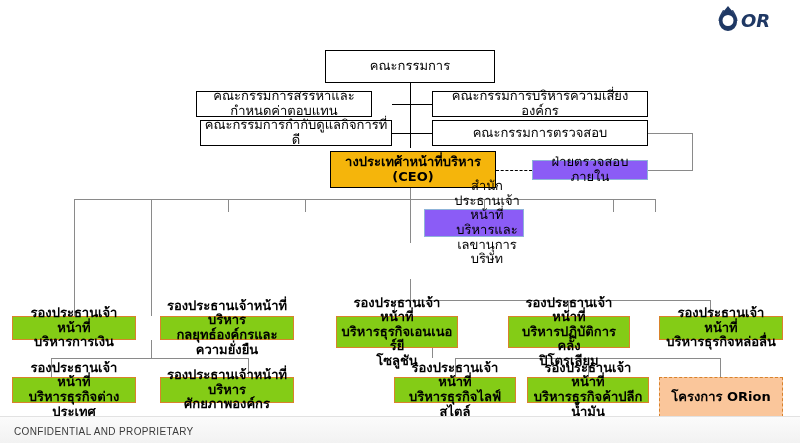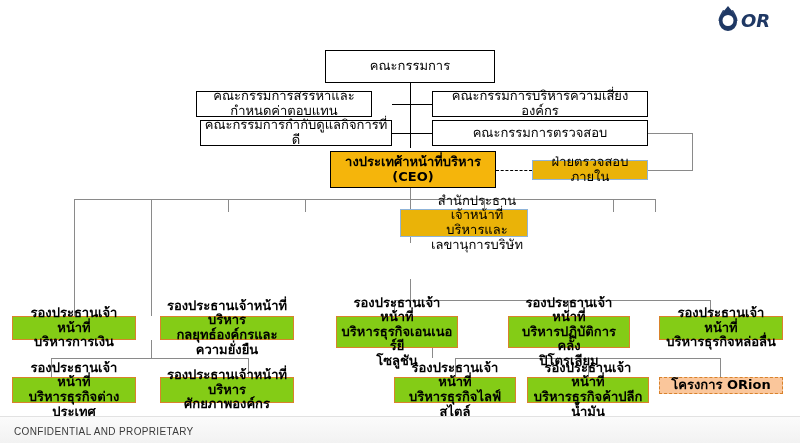--- a/index.html
+++ b/index.html
@@ -19,21 +19,21 @@
     font-size:13px;letter-spacing:0;
     padding:1px 2px;
     z-index:5;
   }
   .node span{display:block;width:100%;white-space:pre-line;}
 
   
   .v-white{background:#ffffff;border:1.4px solid #000000;color:#000;}
   .v-ceo{background:#F5B50B;border:1.8px solid #000000;color:#000;font-weight:bold;}
   .v-president{background:#FFFFCC;border:1.8px solid #000000;color:#000;font-weight:bold;}
-  .v-blue{background:#eab308;border:1px solid #8FB4D9;color:#000;}
+  .v-blue{background:#8b5cf6;border:1px solid #8FB4D9;color:#000;}
   .v-orange{background:#84cc16;border:1px solid #D9822B;color:#000;font-weight:bold;}
   .v-orange-dash{background:#FAC69B;border:1.3px dashed #D9822B;color:#000;font-weight:bold;}
 
   
   .ln{position:absolute;background:#8a8a8a;z-index:1;}
   .ln.dark{background:#000000;}
   .lnh{height:1px;}
   .lnv{width:1px;}
   .dashline{
     position:absolute;height:0;border-top:1.4px dashed #000;z-index:2;
@@ -124,21 +124,21 @@
   <div class="node v-ceo" style="left:330px;top:151px;width:166px;height:37px;">
     <span>างประเทศ้าหน้าที่บริหาร
 (CEO)</span>
   </div>
 
   <div class="node v-blue" style="left:532px;top:160px;width:116px;height:20px;">
     <span>ฝ่ายตรวจสอบภายใน</span>
   </div>
 
 
-  <div class="node v-blue" style="left:400px;top:209px;width:128px;height:28px;padding-left:28px;">
+  <div class="node v-blue" style="left:424px;top:209px;width:100px;height:28px;padding-left:28px;">
     <span>สำนักประธานเจ้าหน้าที่
 บริหารและเลขานุการบริษัท</span>
   </div>
 
 
 
 
   <div class="node v-orange" style="left:12px;top:316px;width:124px;height:24px;">
     <span>รองประธานเจ้าหน้าที่
 บริหารการเงิน</span>
@@ -179,21 +179,21 @@
   <div class="node v-orange" style="left:394px;top:377px;width:122px;height:26px;">
     <span>รองประธานเจ้าหน้าที่
 บริหารธุรกิจไลฟ์สไตล์</span>
   </div>
 
   <div class="node v-orange" style="left:527px;top:377px;width:122px;height:26px;">
     <span>รองประธานเจ้าหน้าที่
 บริหารธุรกิจค้าปลีกน้ำมัน</span>
   </div>
 
-  <div class="node v-orange-dash" style="left:659px;top:377px;width:124px;height:17px;">
+  <div class="node v-orange-dash" style="left:659px;top:377px;width:124px;height:40px;">
     <span>โครงการ ORion</span>
   </div>
 
   <svg id="logo" viewBox="0 0 144 60">
     <g fill="#1F3864">
       <path d="M24 4 C14 16 6 26 6 36 a18 18 0 0 0 36 0 C42 26 34 16 24 4 Z
                M24 22 a11 11 0 1 1 0 22 a11 11 0 1 1 0 -22 Z"></path>
       <path d="M14 12 C9 20 5 27 5 34 l4 0 C9 27 12 20 17 13 Z" opacity="0.95"></path>
       <path d="M34 12 C39 20 43 27 43 34 l-4 0 C39 27 36 20 31 13 Z" opacity="0.95"></path>
     </g>

